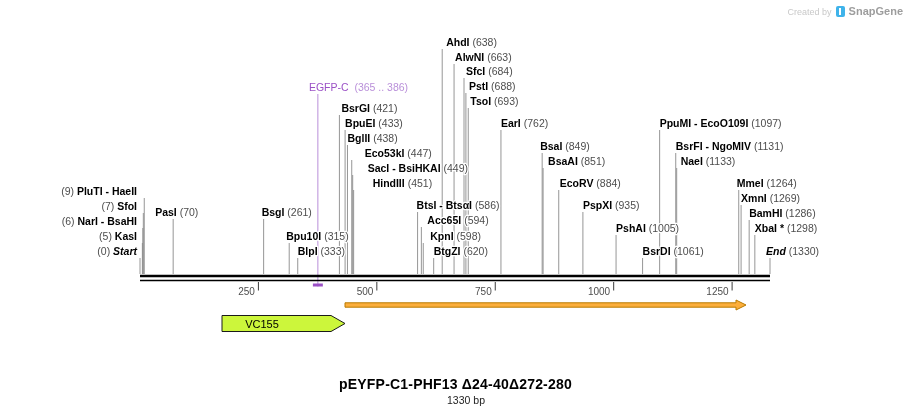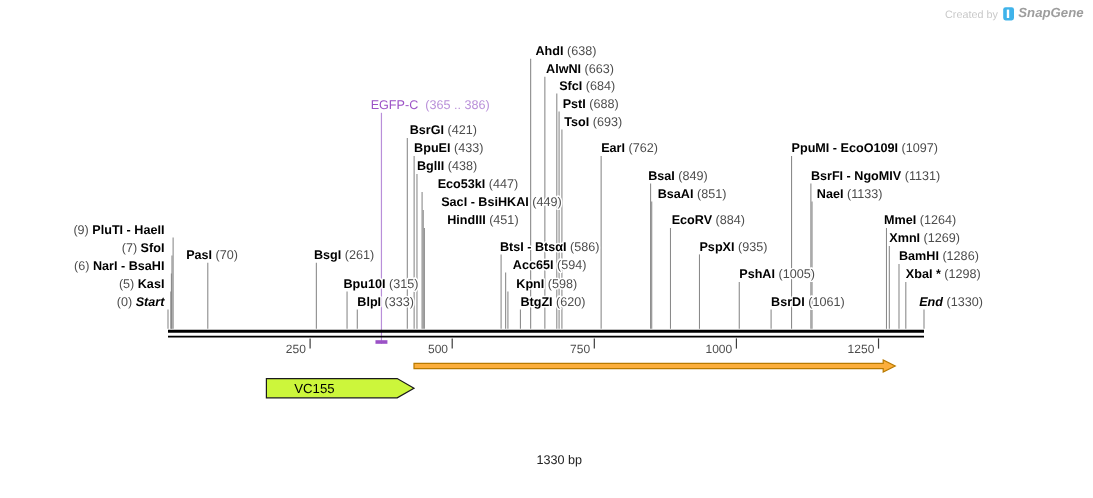--- a/index.html
+++ b/index.html
@@ -8,21 +8,21 @@
   svg{position:absolute;left:0;top:0;}
   svg text{font-family:"Liberation Sans", sans-serif;}
   .site-label{font-size:10.5px;paint-order:stroke;stroke:#ffffff;stroke-width:2.5px;stroke-linejoin:round;}
   .nm{font-weight:bold;fill:#000000;}
   .num{fill:#4d4d4d;}
   .it{font-style:italic;}
   .ruler-num{font-size:10px;fill:#4d4d4d;}
   .feature-label{font-size:11px;fill:#000000;}
   .watermark{position:absolute;top:5px;right:8px;display:flex;align-items:flex-end;gap:4px;}
   .created-by{font-size:9px;color:#c9c9c9;}
-  .brand{font-size:11px;color:#9d9d9d;font-weight:bold;font-style:italic;}
+  .brand{font-size:11px;color:#9d9d9d;font-weight:bold;}
   .logo{position:relative;display:inline-block;width:9px;height:11px;background:#3fb3ea;border-radius:2px;}
   .logo::after{content:"";position:absolute;left:3.5px;top:2px;width:2px;height:7px;background:#ffffff;}
   .title-block{position:absolute;left:0;top:376px;width:911px;text-align:center;}
   .map-title{font-size:14px;font-weight:bold;color:#000000;letter-spacing:0.2px;}
   .map-length{font-size:10.5px;color:#222222;margin-top:2px;margin-left:21px;}
 </style>
 </head>
 <body>
 
 <div class="stage">
@@ -126,16 +126,17 @@
       <text x="308.89473684210526" y="91" class="site-label"><tspan style="fill:#9b51c6">EGFP-C</tspan><tspan style="fill:#b98fd9">&nbsp;&nbsp;(365 .. 386)</tspan></text>
     </svg>
 
   <div class="watermark">
     <span class="created-by">Created by</span>
     <span class="logo"></span>
     <span class="brand">SnapGene</span>
   </div>
 
   <div class="title-block">
+    <div class="map-title">pEYFP-C1-PHF13 Δ24-40Δ272-280</div>
     <div class="map-length">1330 bp</div>
   </div>
 
 </div>
 
 </body></html>

